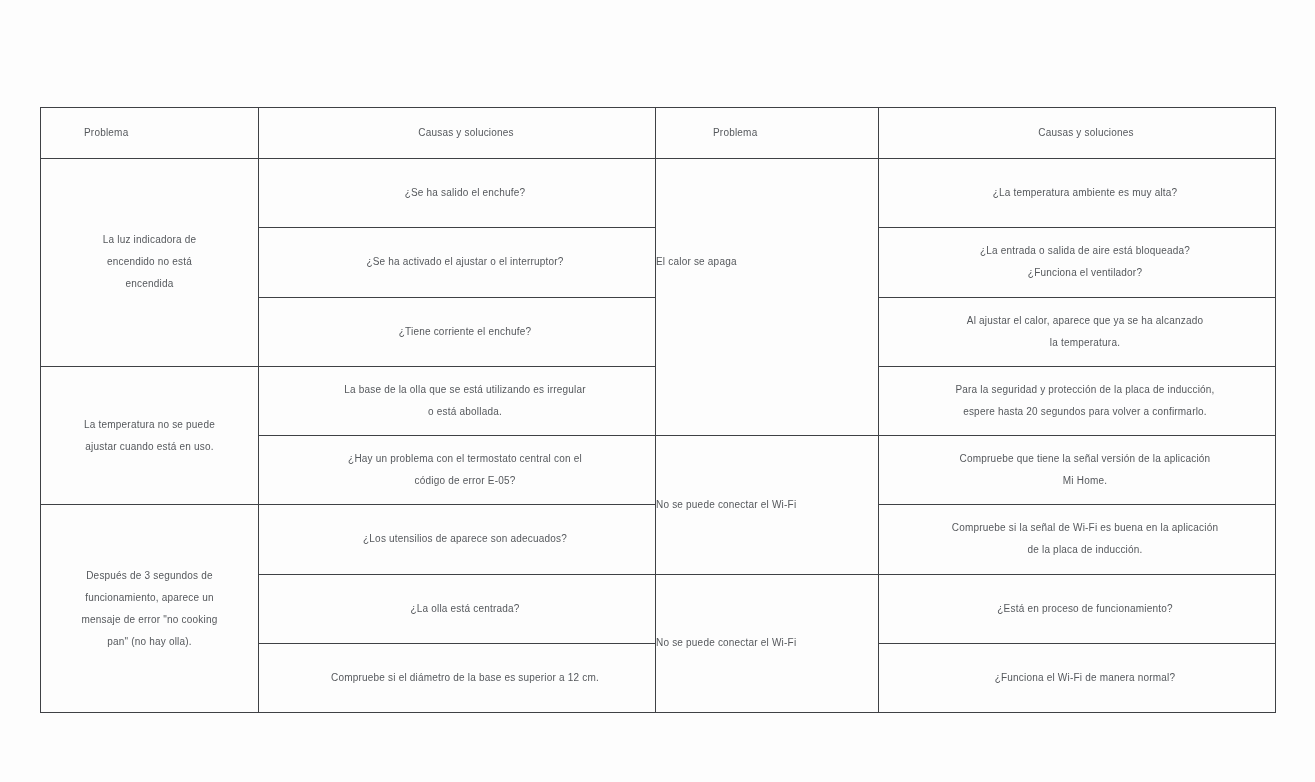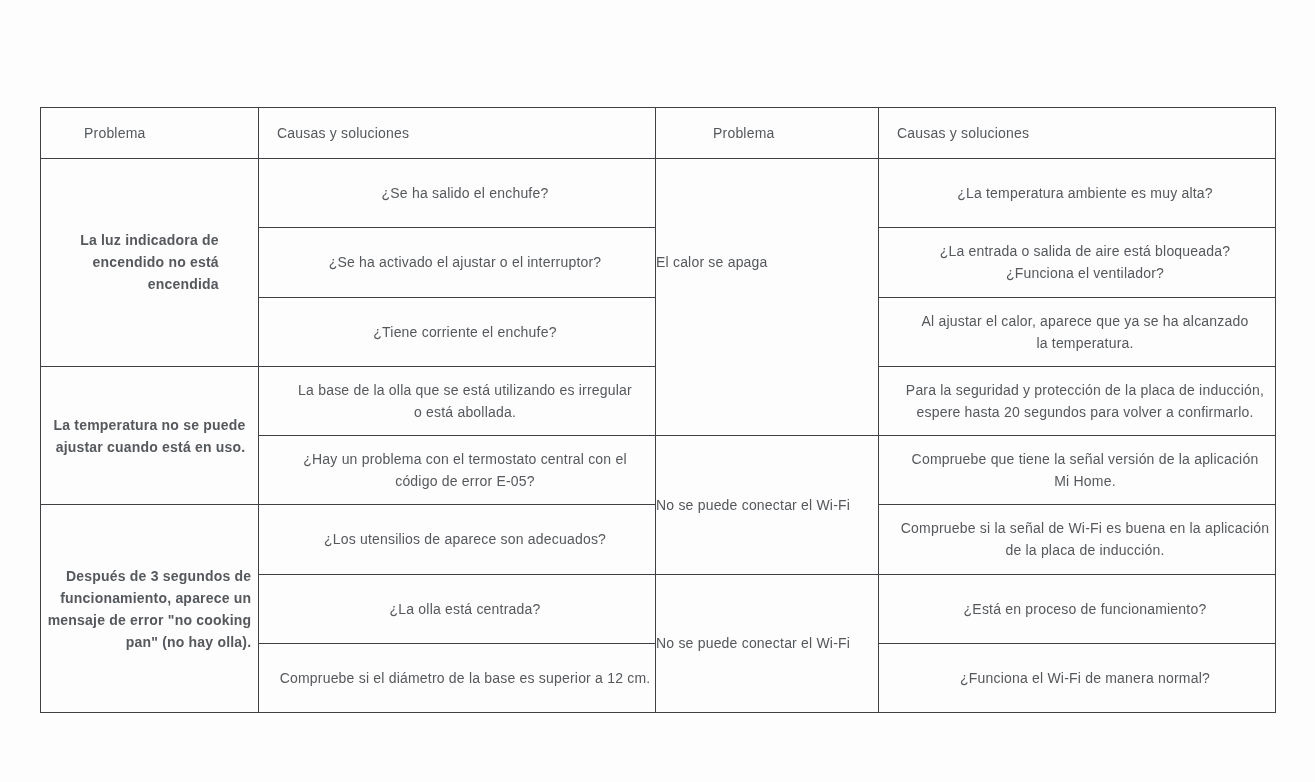--- a/index.html
+++ b/index.html
@@ -17,41 +17,41 @@
   .page{position:relative;width:1315px;height:782px;}
   table.ts{
     position:absolute;
     left:40px;top:107px;
     width:1235px;
     border-collapse:collapse;
     table-layout:fixed;
   }
   .ts th,.ts td{
     border:1.5px solid var(--border);
-    font-size:14px;
+    font-size:10px;
     font-weight:400;
     line-height:22px;
     letter-spacing:0.2px;
     color:var(--txt);
     vertical-align:middle;
     white-space:pre-line;
     overflow:hidden;
     margin-left:19px;
   }
   .ts tr.hdr{height:51px;}
   .ts tr.r{height:69.25px;}
   
   th.h-prob-l{text-align:left;padding-left:43px;}
   th.h-prob-r{text-align:left;padding-left:57px;}
-  th.h-cause{text-align:left;padding-left:18px;}
+  th.h-cause{text-align:center;padding-left:18px;}
   
   td.cause{text-align:center;padding-left:18px;padding-right:2px;}
   
   td.prob-l{text-align:center;}
-  td.prob-l .blk{display:inline-block;text-align:right;white-space:pre-line;font-weight:bold;}
+  td.prob-l .blk{display:inline-block;text-align:center;white-space:pre-line;}
   
   td.prob-r{}
   
   td.prob-high{vertical-align:top;padding-top:92px;}
 </style>
 </head>
 <body>
 
 <div class="page">
   <table class="ts">

